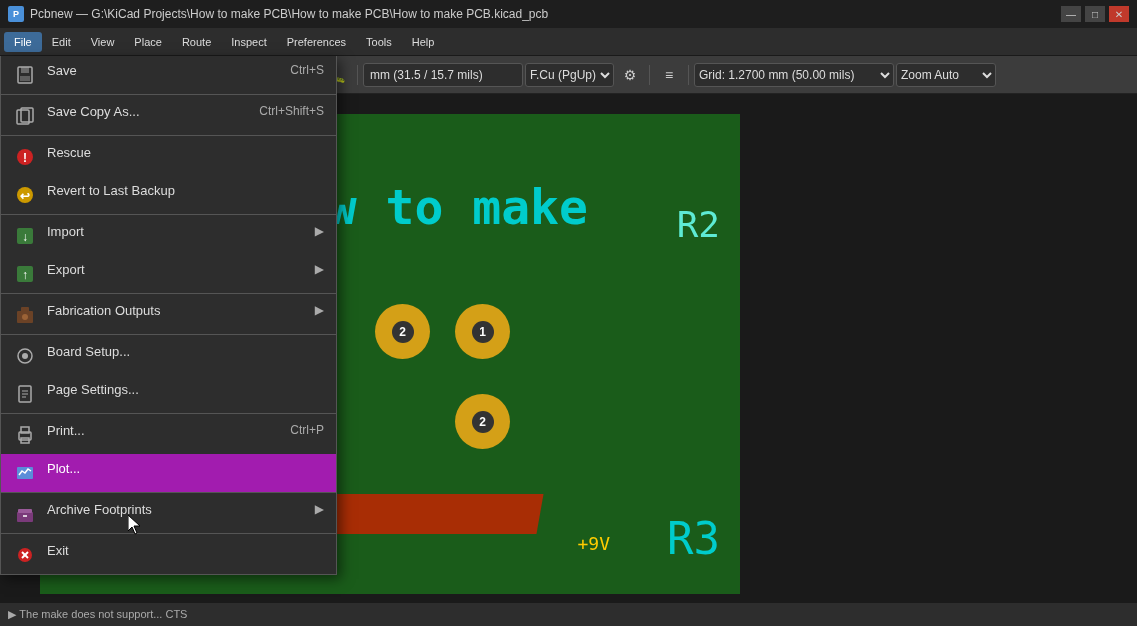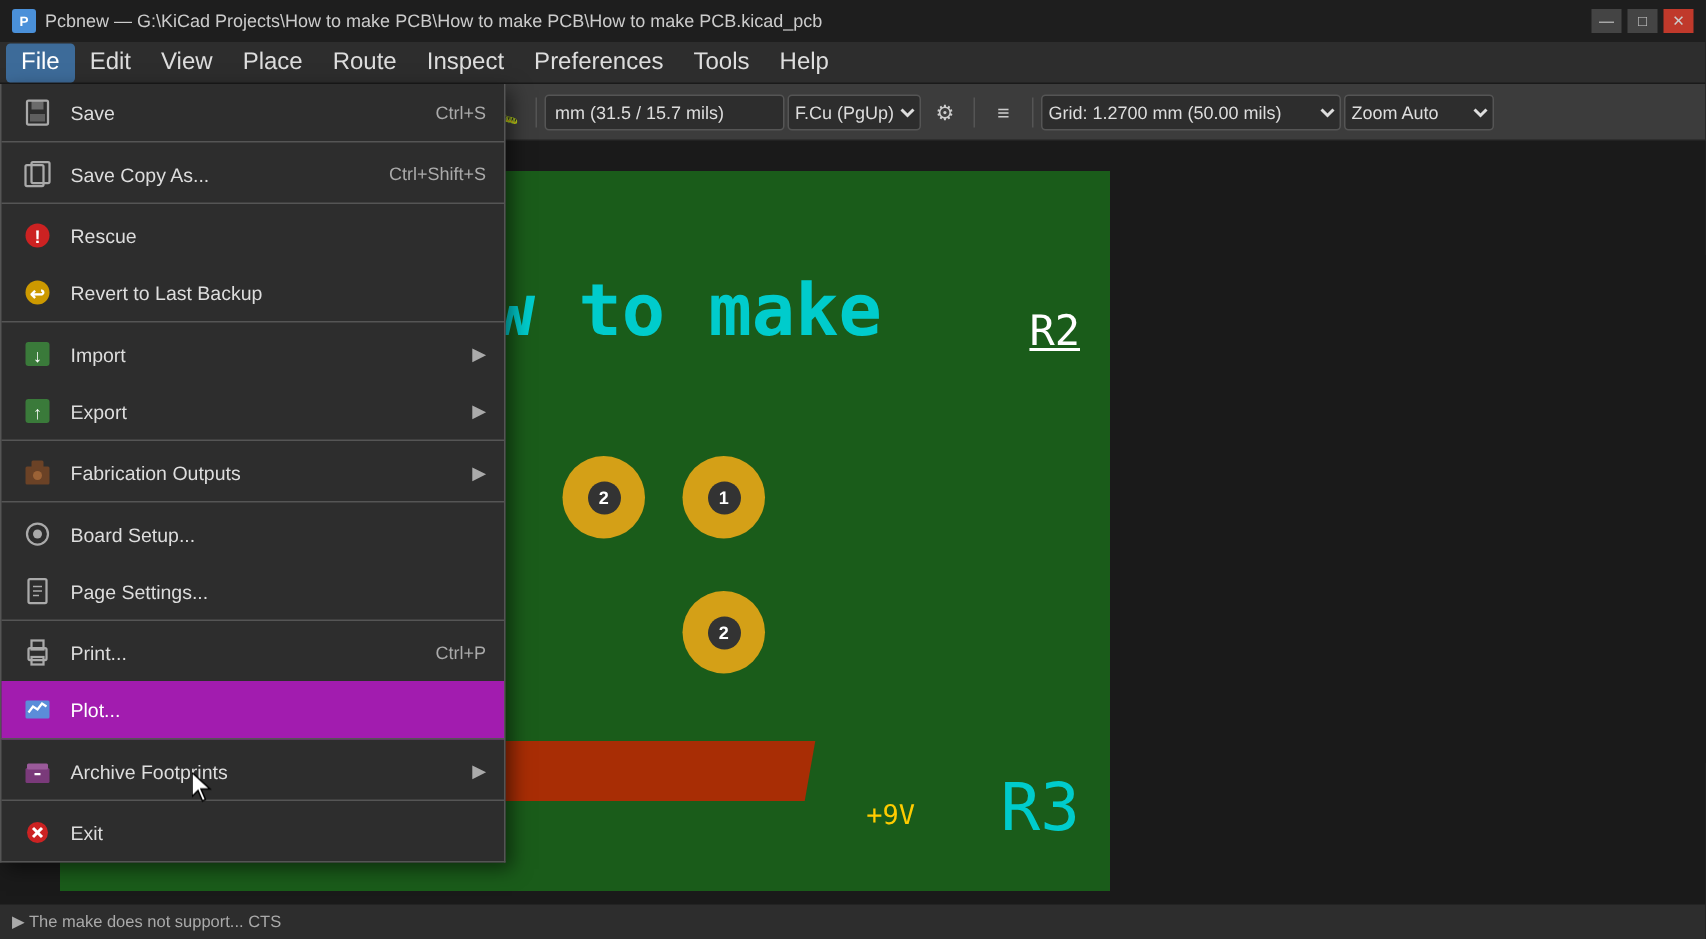--- a/index.html
+++ b/index.html
@@ -47,21 +47,21 @@
       padding: 0 4px;
       border-bottom: 1px solid #1a1a1a;
       position: relative;
       z-index: 100;
     }
     .menu-item {
       padding: 4px 10px;
       color: #ddd;
       cursor: pointer;
       border-radius: 3px;
-      font-size: 16px;
+      font-size: 11px;
     }
     .menu-item.active { background: #3d6b99; color: white; }
 
     
     .toolbar {
       height: 38px;
       background: #3c3c3c;
       display: flex;
       align-items: center;
       padding: 0 6px;
@@ -165,24 +165,23 @@
     .pcb-pad-small::after {
       content: '';
       position: absolute;
       width: 22px; height: 22px;
       background: #333;
       border-radius: 50%;
     }
     .pcb-r2 {
       position: absolute;
       top: 90px; right: 20px;
-      color: #ffffff;
-      font-size: 28px;
+      color: #5eead4;
+      font-size: 36px;
       font-family: monospace;
-      text-decoration: underline;
     }
     .pcb-r3 {
       position: absolute;
       bottom: 30px; right: 20px;
       color: #00cccc;
       font-size: 44px;
       font-family: monospace;
     }
     .pcb-voltage {
       position: absolute;
@@ -214,21 +213,20 @@
       left: 0;
       width: 337px;
       background: #2d2d2d;
       border: 1px solid #555;
       border-top: none;
       box-shadow: 4px 4px 12px rgba(0,0,0,0.5);
       z-index: 200;
     }
     .dd-item {
       display: flex;
-      align-items: center;
       padding: 7px 12px;
       color: #ddd;
       cursor: pointer;
       min-height: 34px;
       position: relative;
     }
     .dd-item.highlighted { background: #a21caf; color: white; }
     .dd-item.separator-after { border-bottom: 1px solid #555; margin-bottom: 2px; }
     .dd-icon {
       width: 24px; height: 24px;

